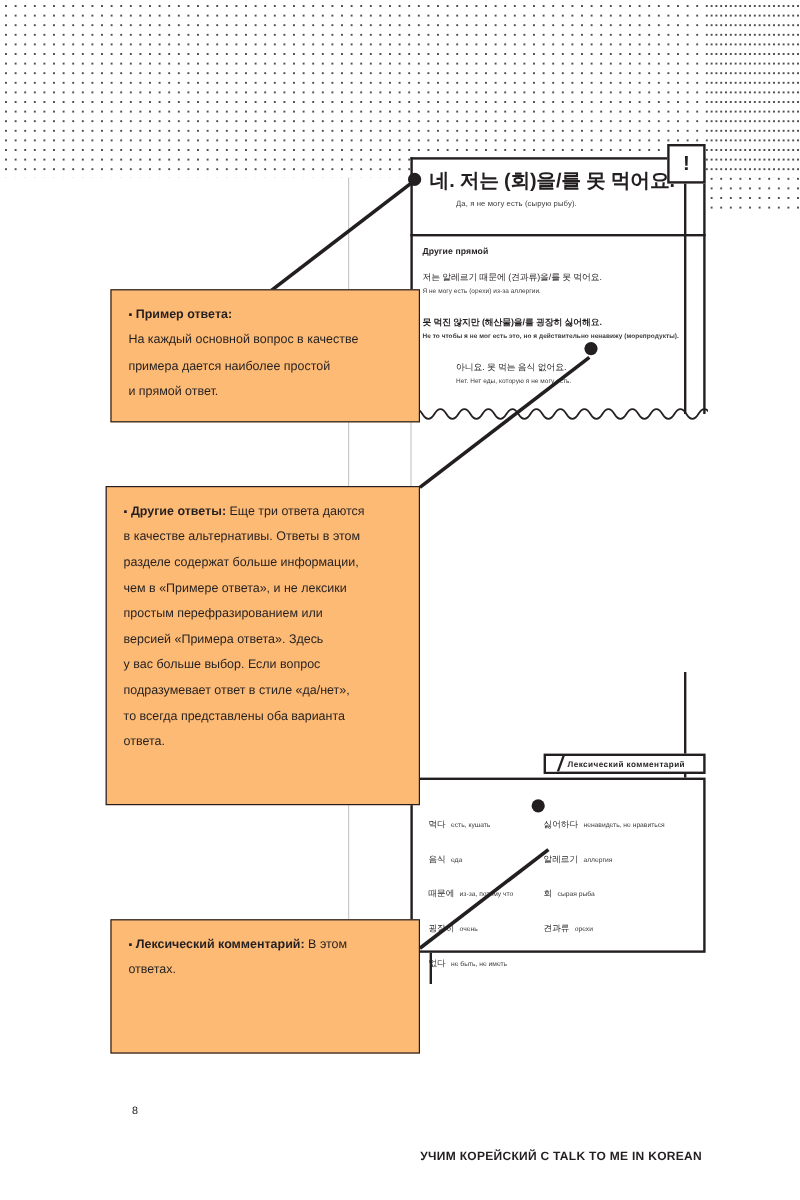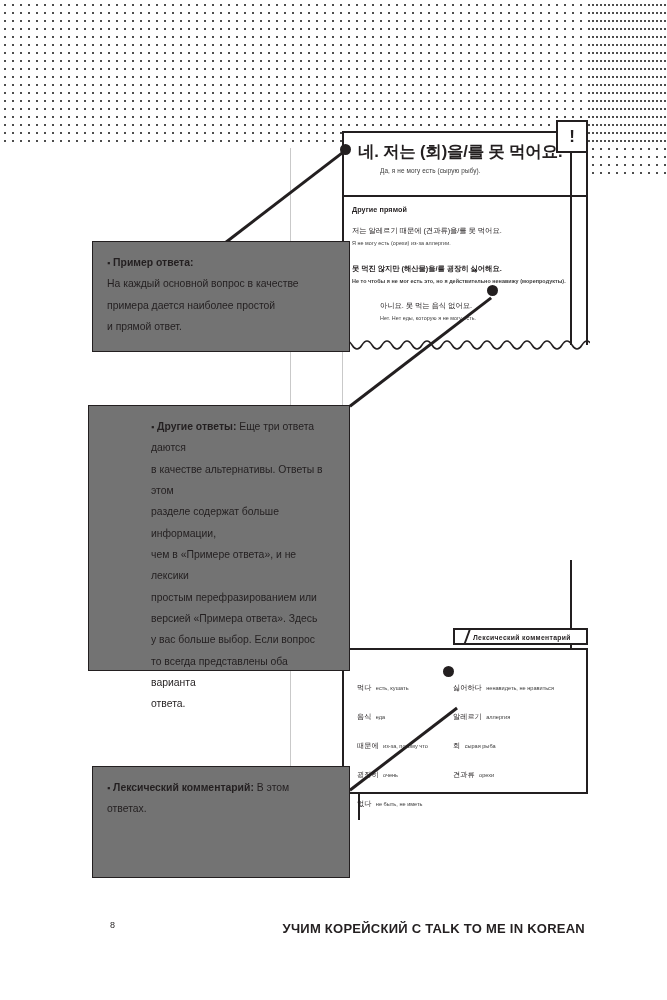--- a/index.html
+++ b/index.html
@@ -107,43 +107,43 @@
     position:absolute; left:358px; top:794px; width:2.2px; height:26px;
     background:#231f20;
   }
   .vcol{ position:absolute; top:676px; width:110px; }
   .vrow{ margin-bottom:11px; }
   .vko{ font-size:7.2px; color:#231f20; }
   .vru{ font-size:5.6px; color:#3b3b3b; }
 
   
   .callout{
-    position:absolute; background:#737373;
+    position:absolute; background:#fdba74;
     border:1.4px solid #231f20;
     z-index:6;
   }
   .callout .ctext{
     font-size:10.4px; line-height:2.05; color:#231f20;
   }
   .ctext b{ font-weight:bold; }
   .bullet{ font-size:9px; }
 
   
   .leader{ position:absolute; background:#231f20; transform-origin:0 0; z-index:5; }
   .dot{ position:absolute; width:11px; height:11px; border-radius:50%;
         background:#231f20; z-index:7; }
 
   
   #footer-page{
     position:absolute; left:110px; top:920px;
     font-size:9px; color:#231f20;
   }
   #footer-title{
-    position:absolute; right:82px; top:921px;
-    font-size:13px; font-weight:bold; letter-spacing:0.25px;margin-left:14px;
+    position:absolute; right:82px; top:959px;
+    font-size:10px; font-weight:bold; letter-spacing:0.25px;margin-left:14px;
   }
 </style>
 </head>
 <body>
 
 <div id="dot-band"></div>
 <div id="dot-band-right"></div>
 
 <div class="guide" style="left:290px; top:148px; height:652px;"></div>
 <div class="guide" style="left:342px; top:345px; height:305px;"></div>
@@ -244,32 +244,33 @@
     <div>
       <span class="bullet">▪</span>
       <b>Пример ответа:</b>
     </div>
     <div>На каждый основной вопрос в качестве</div>
     <div>примера дается наиболее простой</div>
     <div>и прямой ответ.</div>
   </div>
 </div>
 
-<div class="callout" style="left:88px; top:405px; width:262px; height:266px;padding-left:48px;">
+<div class="callout" style="left:88px; top:405px; width:262px; height:266px;">
   <div class="ctext" style="padding:10px 14px 0 14px;">
     <div>
       <span class="bullet">▪</span>
       <b>Другие ответы:</b><span> Еще три ответа даются</span>
     </div>
     <div>в качестве альтернативы. Ответы в этом</div>
     <div>разделе содержат больше информации,</div>
     <div>чем в «Примере ответа», и не лексики</div>
     <div>простым перефразированием или</div>
     <div>версией «Примера ответа». Здесь</div>
     <div>у вас больше выбор. Если вопрос</div>
+    <div>подразумевает ответ в стиле «да/нет»,</div>
     <div>то всегда представлены оба варианта</div>
     <div>ответа.</div>
   </div>
 </div>
 
 <div class="callout" style="left:92px; top:766px; width:258px; height:112px;">
   <div class="ctext" style="padding:10px 14px 0 14px;">
     <div>
       <span class="bullet">▪</span>
       <b>Лексический комментарий:</b><span> В этом</span>

